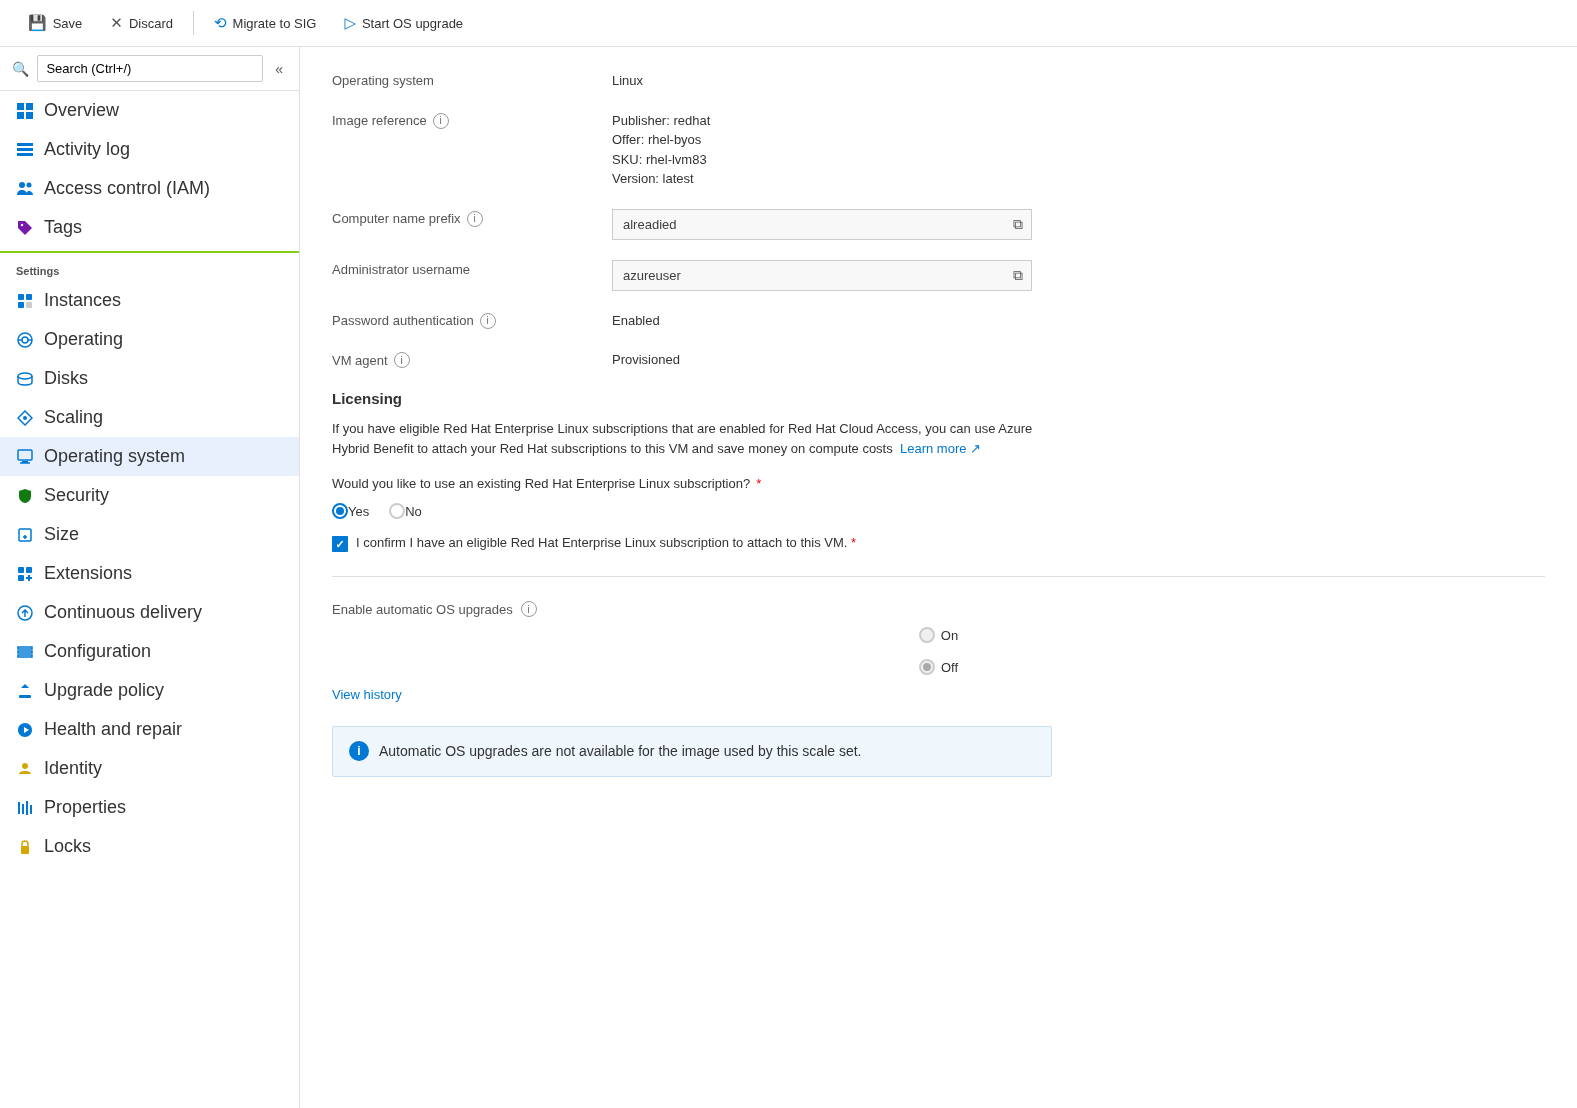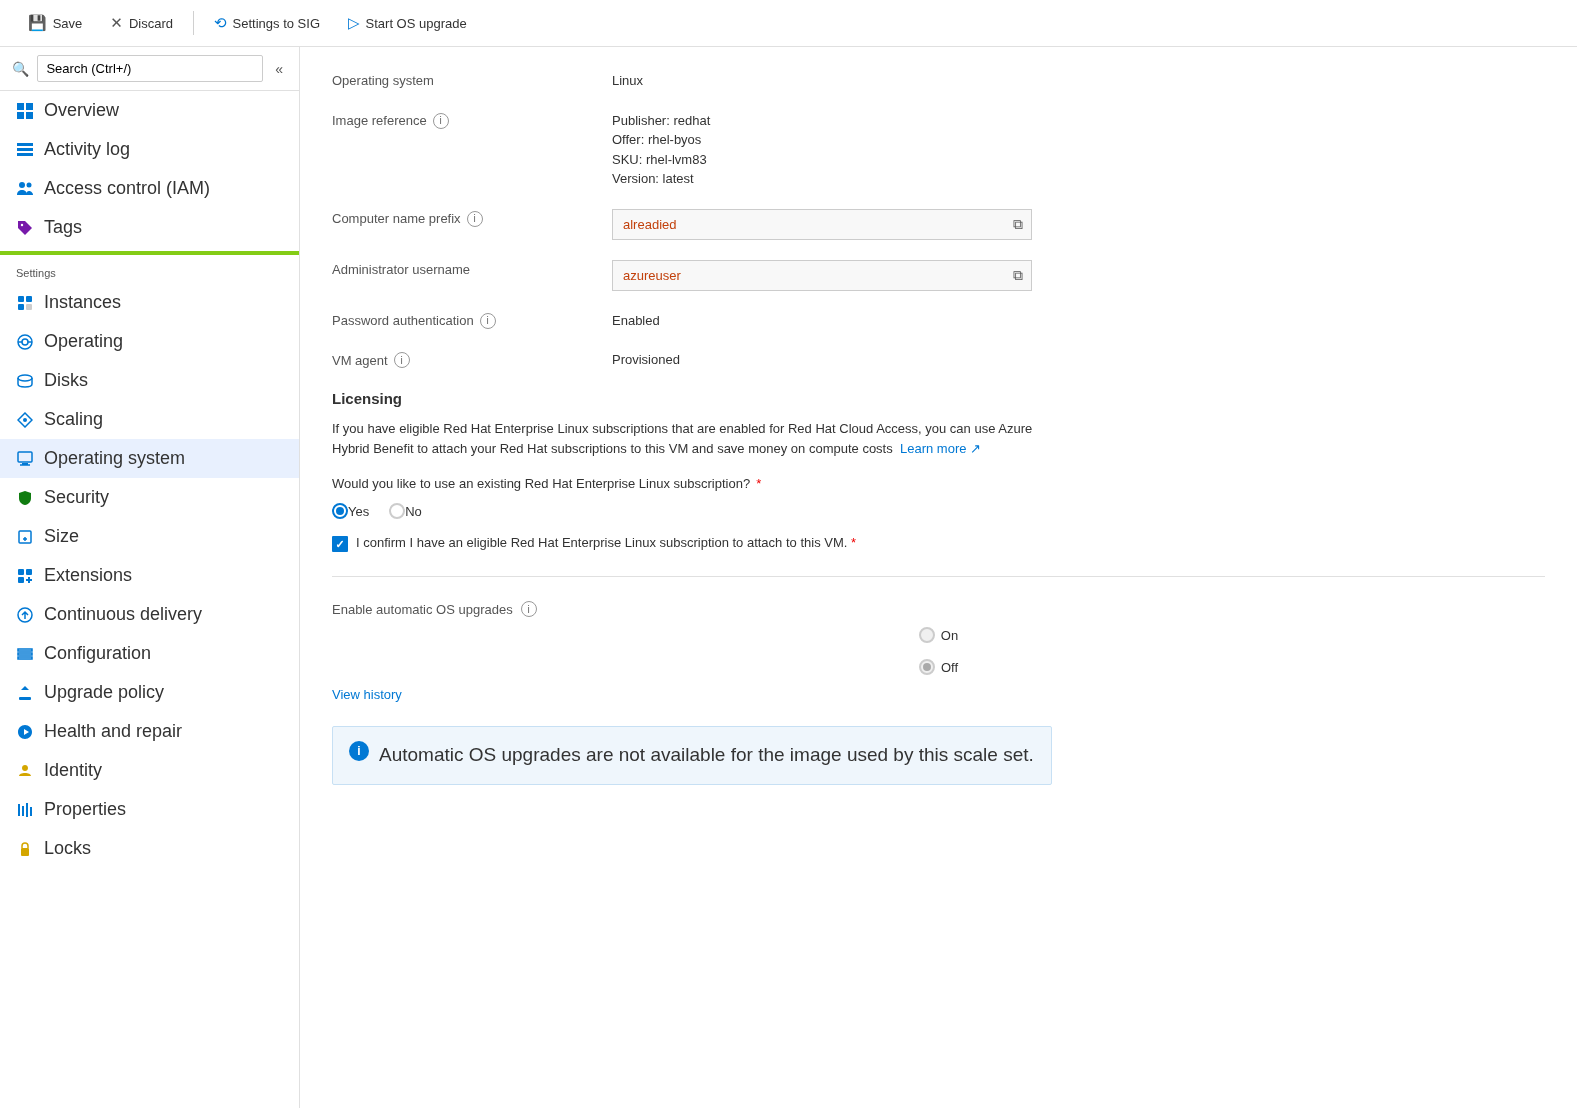--- a/index.html
+++ b/index.html
@@ -38,22 +38,22 @@
     .sidebar-collapse-btn {
       border: none; background: transparent; cursor: pointer; padding: 4px; color: #555; font-size: 14px;
     }
     .sidebar-item {
       display: flex; align-items: center; gap: 10px; padding: 9px 16px;
       cursor: pointer; font-size: 18px; color: #333;
     }
     .sidebar-item.active { background: #e8f0fe; }
     .sidebar-item .item-icon { width: 18px; height: 18px; display: flex; align-items: center; justify-content: center; flex-shrink: 0; }
     .sidebar-section-label {
-      padding: 12px 16px 4px; font-size: 11px; font-weight: 400; color: #555; text-transform: none;
-      border-top: 4px solid #84cc16; margin-top: 4px;
+      padding: 12px 16px 4px; font-size: 11px; font-weight: 700; color: #555; text-transform: none;
+      border-top: 2px solid #84cc16; margin-top: 4px;
     }
 
     
     .content { flex: 1; overflow-y: auto; padding: 24px 32px; }
 
     
     .form-row {
       display: flex; align-items: flex-start; margin-bottom: 20px;
     }
     .form-label {
@@ -61,21 +61,21 @@
       display: flex; align-items: center; gap: 6px;
     }
     .form-value { flex: 1; font-size: 13px; color: #333; line-height: 1.5; }
     .form-value .line { display: block; }
 
     .text-input-wrapper {
       display: flex; align-items: center; border: 1px solid #ccc; background: #f8f8f8;
       max-width: 420px;
     }
     .text-input-wrapper input {
-      border: none; background: transparent; padding: 6px 10px; font-size: 13px; flex: 1; outline: none; color: #c2410c;
+      border: none; background: transparent; padding: 6px 10px; font-size: 13px; flex: 1; outline: none; color: #404040;
     }
     .copy-btn {
       border: none; background: transparent; cursor: pointer; padding: 6px 8px; color: #555; font-size: 14px;
     }
 
     .info-icon {
       display: inline-flex; align-items: center; justify-content: center;
       width: 16px; height: 16px; border-radius: 50%; border: 1px solid #999;
       font-size: 10px; color: #666; cursor: pointer; flex-shrink: 0;
     }
@@ -122,21 +122,21 @@
     .view-history { color: #0078d4; font-size: 13px; cursor: pointer; text-decoration: none; margin-bottom: 16px; display: inline-block; }
 
     .info-banner {
       display: flex; align-items: flex-start; gap: 10px; background: #eff6fc;
       border: 1px solid #c7e0f4; padding: 14px 16px; border-radius: 2px; max-width: 720px;
     }
     .info-banner-icon {
       width: 20px; height: 20px; border-radius: 50%; background: #0078d4;
       display: flex; align-items: center; justify-content: center; flex-shrink: 0; color: #fff; font-size: 12px; font-weight: 700;
     }
-    .info-banner-text { font-size: 19px; color: #333; line-height: 1.5; text-align: right; }
+    .info-banner-text { font-size: 14px; color: #333; line-height: 1.5; text-align: right; }
 
     
     .icon-blue { color: #0078d4; }
 
     
     .sidebar::-webkit-scrollbar { width: 8px; }
     .sidebar::-webkit-scrollbar-track { background: #f1f1f1; }
     .sidebar::-webkit-scrollbar-thumb { background: #c1c1c1; border-radius: 4px; }
 
     .content::-webkit-scrollbar { width: 8px; }
@@ -154,21 +154,21 @@
     <span class="icon">💾</span>
     <span>Save</span>
   </button>
   <button class="toolbar-btn">
     <span class="icon">✕</span>
     <span>Discard</span>
   </button>
   <div class="toolbar-divider"></div>
   <button class="toolbar-btn primary">
     <span class="icon icon-blue">⟲</span>
-    <span>Settings to SIG</span>
+    <span>Migrate to SIG</span>
   </button>
   <button class="toolbar-btn primary">
     <span class="icon icon-blue">▷</span>
     <span>Start OS upgrade</span>
   </button>
 </div>
 
 <div class="main-layout">
 
   <div class="sidebar">

